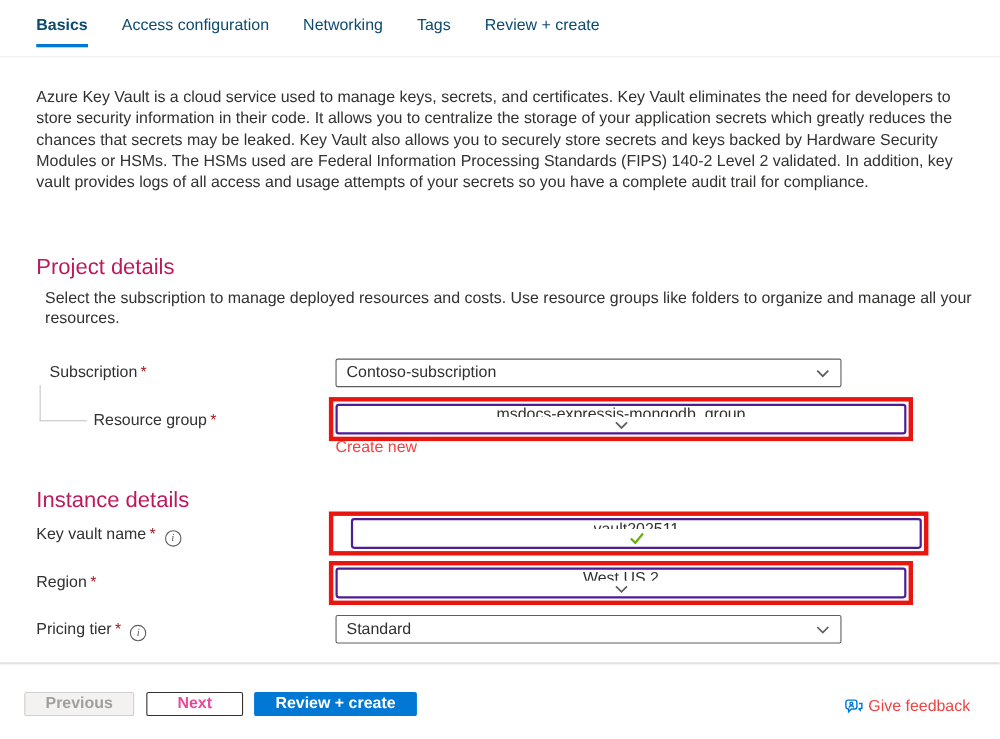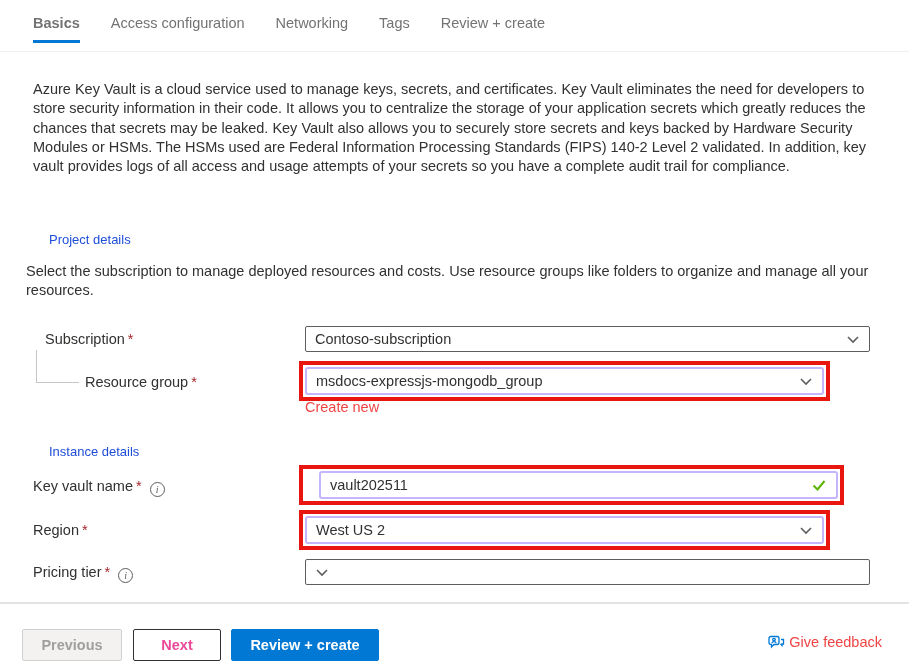--- a/index.html
+++ b/index.html
@@ -3,57 +3,57 @@
 <meta charset="utf-8">
 <style>
   * { margin:0; padding:0; box-sizing:border-box; }
   html,body { background:#fff; }
   body { font-family:"Liberation Sans", sans-serif; color:#323130; }
   #stage { position:relative; width:909px; height:672px; background:#fff; overflow:hidden; }
 
   
   .tabbar { position:absolute; left:0; top:0; right:0; height:52px; border-bottom:1px solid #f0efee; }
   .tabs { position:absolute; left:33px; top:15px; display:flex; gap:31px; }
-  .tab { font-size:14.5px; color:#737373; padding-bottom:9px; cursor:pointer; white-space:nowrap; }
+  .tab { font-size:14.5px; color:#0c4a6e; padding-bottom:9px; cursor:pointer; white-space:nowrap; }
   .tab.active { font-weight:bold; border-bottom:3px solid #0078d4; }
 
   
   .intro { position:absolute; left:33px; top:80px; width:848px; font-size:14.5px; line-height:19.3px; color:#323130; }
-  .section-heading { position:absolute; left:49px; font-size:13px; color:#1d4ed8; }
-  .section-desc { position:absolute; left:26px; width:850px; font-size:14.5px; line-height:19.3px; color:#323130; }
+  .section-heading { position:absolute; left:33px; font-size:20px; color:#be185d; }
+  .section-desc { position:absolute; left:41px; width:850px; font-size:14.5px; line-height:19.3px; color:#323130; }
 
   .field-label { position:absolute; font-size:14.5px; color:#323130; white-space:nowrap; }
   .req { color:#a4262c; margin-left:3px; }
   .info-icon { display:inline-block; width:15px; height:15px; margin-left:8px; border:1px solid #605e5c; border-radius:50%;
                font-size:10px; line-height:13px; text-align:center; color:#605e5c; vertical-align:-2px;
                font-family:"Liberation Serif", serif; font-style:italic; }
 
   
   .connector { position:absolute; left:36px; top:350px; width:43px; height:33px;
                border-left:1px solid #c8c6c4; border-bottom:1px solid #c8c6c4; }
 
   
-  .field { position:absolute; width:565px; height:26px; background:#fff; border:1px solid #605e5c; border-radius:2px;
+  .field { position:absolute; width:460px; height:26px; background:#fff; border:1px solid #605e5c; border-radius:2px;
            display:flex; align-items:center; padding:0 9px; font-size:14.5px; color:#323130; }
   .field .grow { flex:1; white-space:nowrap; overflow:hidden; }
   .chev { width:14px; height:14px; flex:none; }
   .chev polyline { fill:none; stroke:#605e5c; stroke-width:1.6; }
   .check { width:16px; height:16px; flex:none; }
   .check polyline { fill:none; stroke:#5db300; stroke-width:2; }
 
   
   .annot { position:absolute; border:4px solid #e8160f; padding:2px; background:#fff; }
-  .annot .field { position:static; width:519px; border:2px solid #c4b5fd; height:28px; border-radius:3px; }
+  .annot .field { position:static; width:519px; border:2px solid #4c1d95; height:28px; border-radius:3px;flex-direction:column; }
 
   .link { color:#ef4444; font-size:14.5px; cursor:pointer; text-decoration:none; }
   .create-new { position:absolute; left:305px; top:399px; }
 
   
   .divider { position:absolute; left:0; right:0; top:602px; height:2px; background:#e5e3e1; }
-  .btn { position:absolute; top:629px; height:32px; border-radius:2px; font-size:14.5px; font-weight:bold;
+  .btn { position:absolute; top:629px; height:22px; border-radius:2px; font-size:14.5px; font-weight:bold;
          display:flex; align-items:center; justify-content:center; cursor:pointer; font-family:"Liberation Sans", sans-serif; }
   .btn-previous { left:22px; width:100px; background:#f3f2f1; border:1px solid #d2d0ce; color:#a19f9d; cursor:default; }
   .btn-next { left:133px; width:88px; background:#fff; border:1px solid #323130; color:#ec4899; }
   .btn-review { left:231px; width:148px; background:#0078d4; border:1px solid #0078d4; color:#fff; }
 
   .feedback { position:absolute; top:634px; right:27px; display:flex; align-items:center; gap:4px; font-size:14.5px; }
   .feedback svg { width:17px; height:15px; }
   .feedback svg path, .feedback svg circle { fill:none; stroke:#0078d4; stroke-width:1.3; }
 </style>
 </head>
@@ -124,20 +124,21 @@
       <svg class="chev" viewBox="0 0 14 14">
           <polyline points="2,5 7,10 12,5"></polyline>
         </svg>
     </div>
   </div>
 
   <div class="field-label" style="left:33px; top:564px;">
     <span>Pricing tier</span><span class="req">*</span><span class="info-icon">i</span>
   </div>
   <div class="field" style="left:305px; top:559px;">
+    <span class="grow">Standard</span>
     <svg class="chev" viewBox="0 0 14 14">
         <polyline points="2,5 7,10 12,5"></polyline>
       </svg>
   </div>
 
   <div class="divider"></div>
   <button class="btn btn-previous">Previous</button>
   <button class="btn btn-next">Next</button>
   <button class="btn btn-review">Review + create</button>
 

